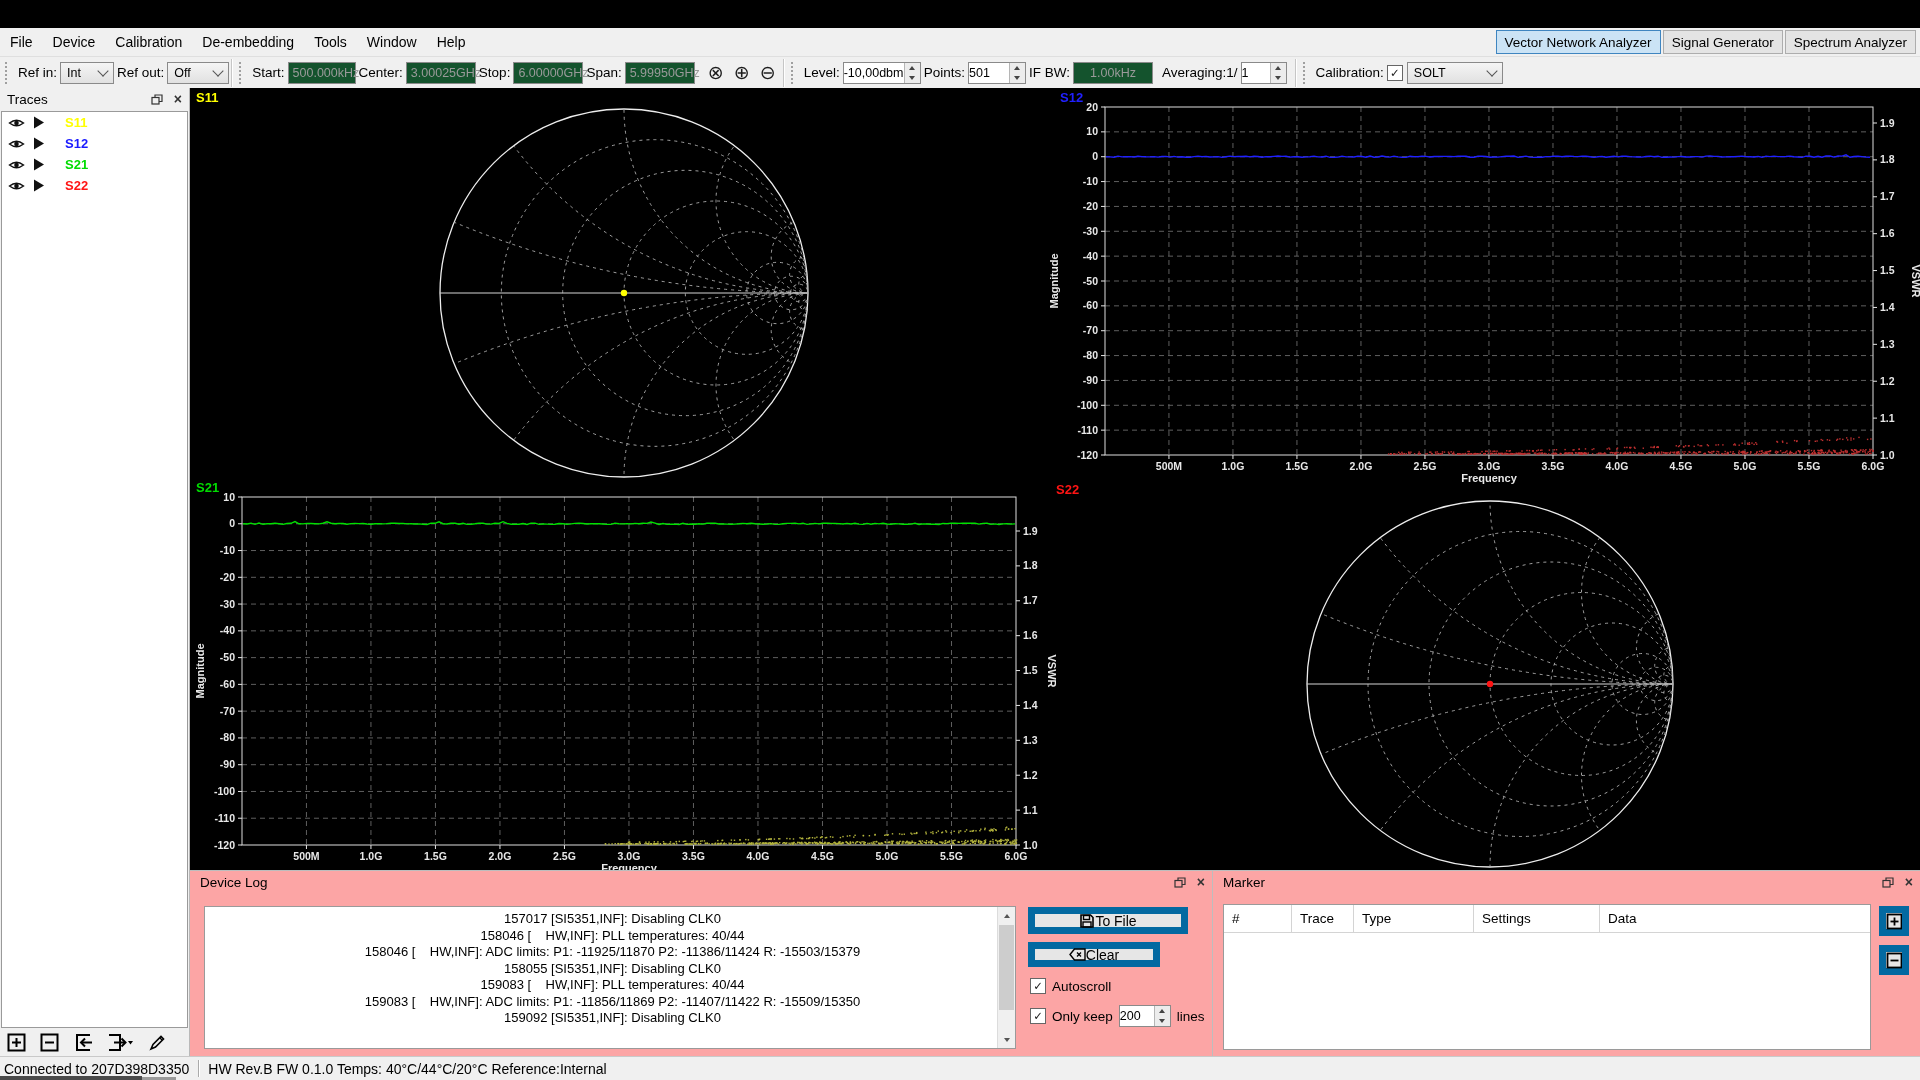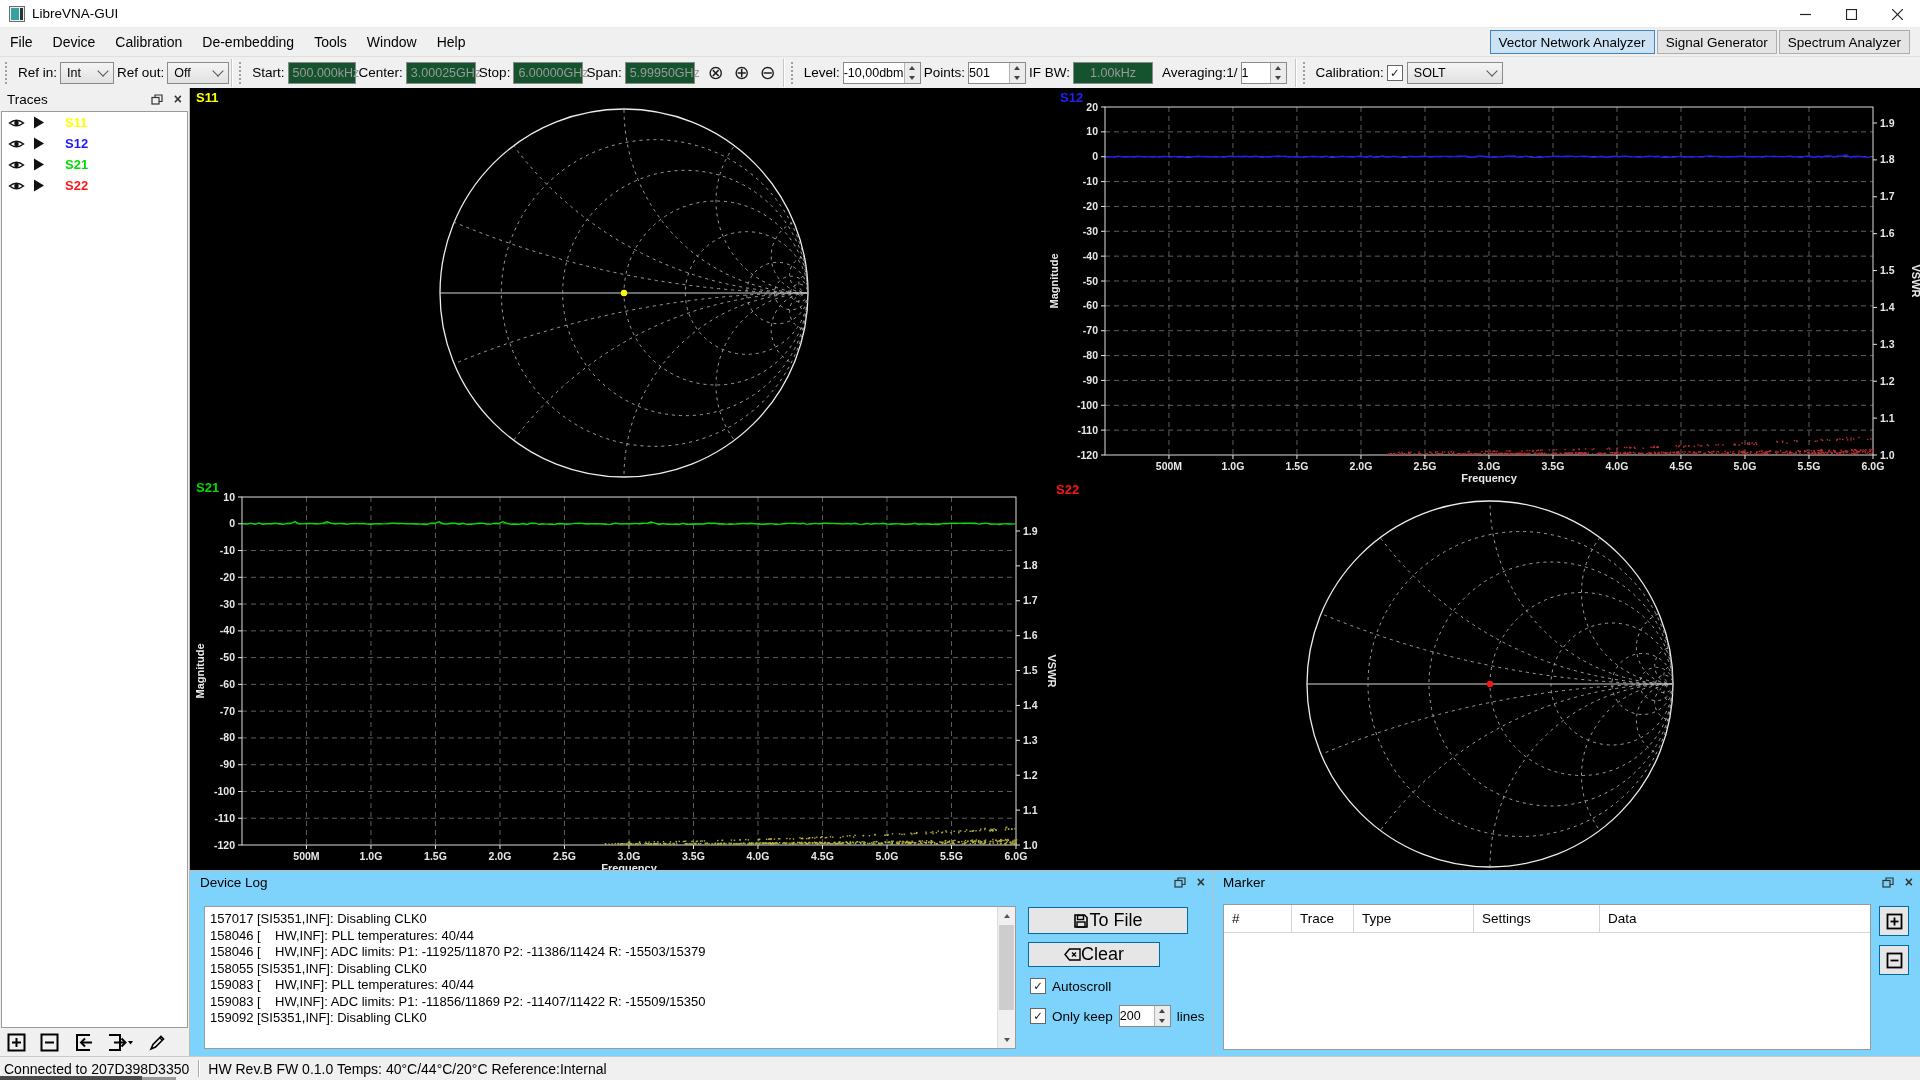--- a/index.html
+++ b/index.html
@@ -6,21 +6,21 @@
   .screen{position:relative;width:1920px;height:1080px;background:#000;overflow:hidden;
           font-family:"Liberation Sans",sans-serif;color:#000;}
   .abs{position:absolute;}
   
   .titlebar{left:0;top:0;width:1920px;height:28px;background:#ffffff;display:flex;align-items:center;border-bottom:1px solid #ececec;box-sizing:border-box;}
   .apptitle{font-size:13.5px;margin-left:7px;}
   .winbtns{position:absolute;right:0;top:0;height:28px;display:flex;}
   .winbtn{width:46px;height:28px;display:flex;align-items:center;justify-content:center;}
   .menubar{left:0;top:28px;width:1920px;height:28px;background:#f0f0f0;display:flex;align-items:center;}
   .menuitem{padding:0 10px;font-size:14px;height:100%;display:flex;align-items:center;}
-  .modetabs{position:absolute;top:30px;right:10px;display:flex;gap:2px;}
+  .modetabs{position:absolute;top:30px;right:4px;display:flex;gap:2px;}
   .modetab{height:22px;padding:0 8px;font-size:13.5px;display:flex;align-items:center;background:#e4e4e4;border:1px solid #adadad;}
   .modetab.active{background:#cbe3f5;border:1px solid #3f85c0;}
   
   .toolbar{left:0;top:56px;width:1920px;height:32px;background:#f0f0f0;border-top:1px solid #dfdfdf;display:flex;align-items:center;font-size:13.5px;box-sizing:border-box;}
   .handle{width:2px;height:22px;border-left:2px dotted #9f9f9f;margin:0 6px 0 5px;}
   .sep{width:1px;height:28px;background:#c6c6c6;margin:0 2px;box-shadow:1px 0 0 #ffffff;}
   .tlabel{margin:0 3px 0 3px;white-space:nowrap;}
   .tinput{height:20px;border:1px solid #8a8a8a;background:#14532d;padding:0 4px;display:flex;align-items:center;font-size:12.5px;white-space:nowrap;}
   .gray{color:#9a9a9a;}
   .spinbox{display:flex;height:22px;border:1px solid #8a8a8a;background:#fff;box-sizing:border-box;}
@@ -41,69 +41,43 @@
   .tracelist{position:absolute;left:1px;top:23px;width:187px;height:917px;background:#fff;border:1px solid #9a9a9a;box-sizing:border-box;}
   .tracerow{height:21px;display:flex;align-items:center;padding-left:6px;}
   .tlab{margin-left:20px;font-size:13px;font-weight:bold;}
   .tracebtns{position:absolute;left:3px;top:942px;display:flex;gap:6px;align-items:center;}
   .tracebtn{width:27px;height:24px;display:flex;align-items:center;justify-content:center;}
   
   .plotarea{left:190px;top:88px;width:1730px;height:782px;background:#000;}
   .panel{position:absolute;}
   .plabel{position:absolute;font-size:13px;font-weight:bold;}
   
-  .dock{background:#7dd3fc;box-sizing:border-box;}
+  .dock{background:#fca5a5;box-sizing:border-box;text-align:center;}
   .docklog{left:190px;top:870px;width:1022px;height:186px;border-top:1px solid #bdbdbd;}
   .dockmarker{left:1212px;top:870px;width:708px;height:186px;border-top:1px solid #bdbdbd;border-left:1px solid #bdbdbd;}
   .logbox{position:absolute;left:14px;top:35px;width:812px;height:143px;background:#fff;border:1px solid #9a9a9a;box-sizing:border-box;padding:4px 0 0 5px;overflow:hidden;}
   .logline{white-space:pre;font-size:13px;line-height:16.5px;}
   .vscroll{position:absolute;right:0;top:0;width:17px;height:100%;background:#f0f0f0;border-left:1px solid #dcdcdc;}
   .varrow{position:absolute;left:0;width:17px;height:17px;display:flex;align-items:center;justify-content:center;}
   .vthumb{position:absolute;left:1px;width:15px;background:#cdcdcd;}
-  .btn{border:1px solid #0369a1;background:#e6e6e6;display:flex;align-items:center;justify-content:center;font-size:18px;box-sizing:border-box;}
+  .btn{border:7px solid #0369a1;background:#e6e6e6;display:flex;align-items:center;justify-content:center;font-size:14px;box-sizing:border-box;}
   .ckrow{position:absolute;display:flex;align-items:center;gap:6px;font-size:13.5px;}
   .mtable{position:absolute;left:10px;top:33px;width:648px;height:146px;background:#fff;border:1px solid #9a9a9a;box-sizing:border-box;}
   .mth{display:flex;height:27px;border-bottom:1px solid #d4d4d4;}
   .mth>div{border-right:1px solid #d4d4d4;display:flex;align-items:center;padding-left:8px;font-size:13.5px;box-sizing:border-box;}
   
   .statusbar{left:0;top:1056px;width:1920px;height:24px;background:#f0f0f0;border-top:1px solid #c9c9c9;display:flex;align-items:center;font-size:14px;box-sizing:border-box;}
   .stseg{padding:0 9px;white-space:nowrap;}
   .stsep{width:1px;height:17px;background:#aaa;box-shadow:1px 0 0 #fff;}
 </style>
 </head>
 <body>
 
 <div class="screen">
 
-  <div class="abs titlebar">
-    <svg class="appicon" width="16" height="16" style="margin-left:9px">
-      <rect x="0.5" y="0.5" width="15" height="15" fill="#e8f2f2" stroke="#6a6a6a"></rect>
-      <rect x="2" y="2" width="8" height="12" fill="#39a0a0"></rect>
-      <rect x="11" y="2" width="3" height="12" fill="#28352f"></rect>
-    </svg>
-    <span class="apptitle">LibreVNA-GUI</span>
-    <div class="winbtns">
-      <div class="winbtn">
-        <svg width="11" height="11">
-            <line x1="0" y1="5.5" x2="11" y2="5.5" stroke="#222" stroke-width="1.2"></line>
-          </svg>
-      </div>
-      <div class="winbtn">
-        <svg width="11" height="11">
-            <rect x="0.5" y="0.5" width="10" height="10" fill="none" stroke="#222" stroke-width="1.2"></rect>
-          </svg>
-      </div>
-      <div class="winbtn">
-        <svg width="11" height="11">
-            <line x1="0" y1="0" x2="11" y2="11" stroke="#222" stroke-width="1.2"></line>
-            <line x1="11" y1="0" x2="0" y2="11" stroke="#222" stroke-width="1.2"></line>
-          </svg>
-      </div>
-    </div>
-  </div>
 
   <div class="abs menubar">
     <div class="menuitem">File</div>
     <div class="menuitem">Device</div>
     <div class="menuitem">Calibration</div>
     <div class="menuitem">De-embedding</div>
     <div class="menuitem">Tools</div>
     <div class="menuitem">Window</div>
     <div class="menuitem">Help</div>
   </div>

